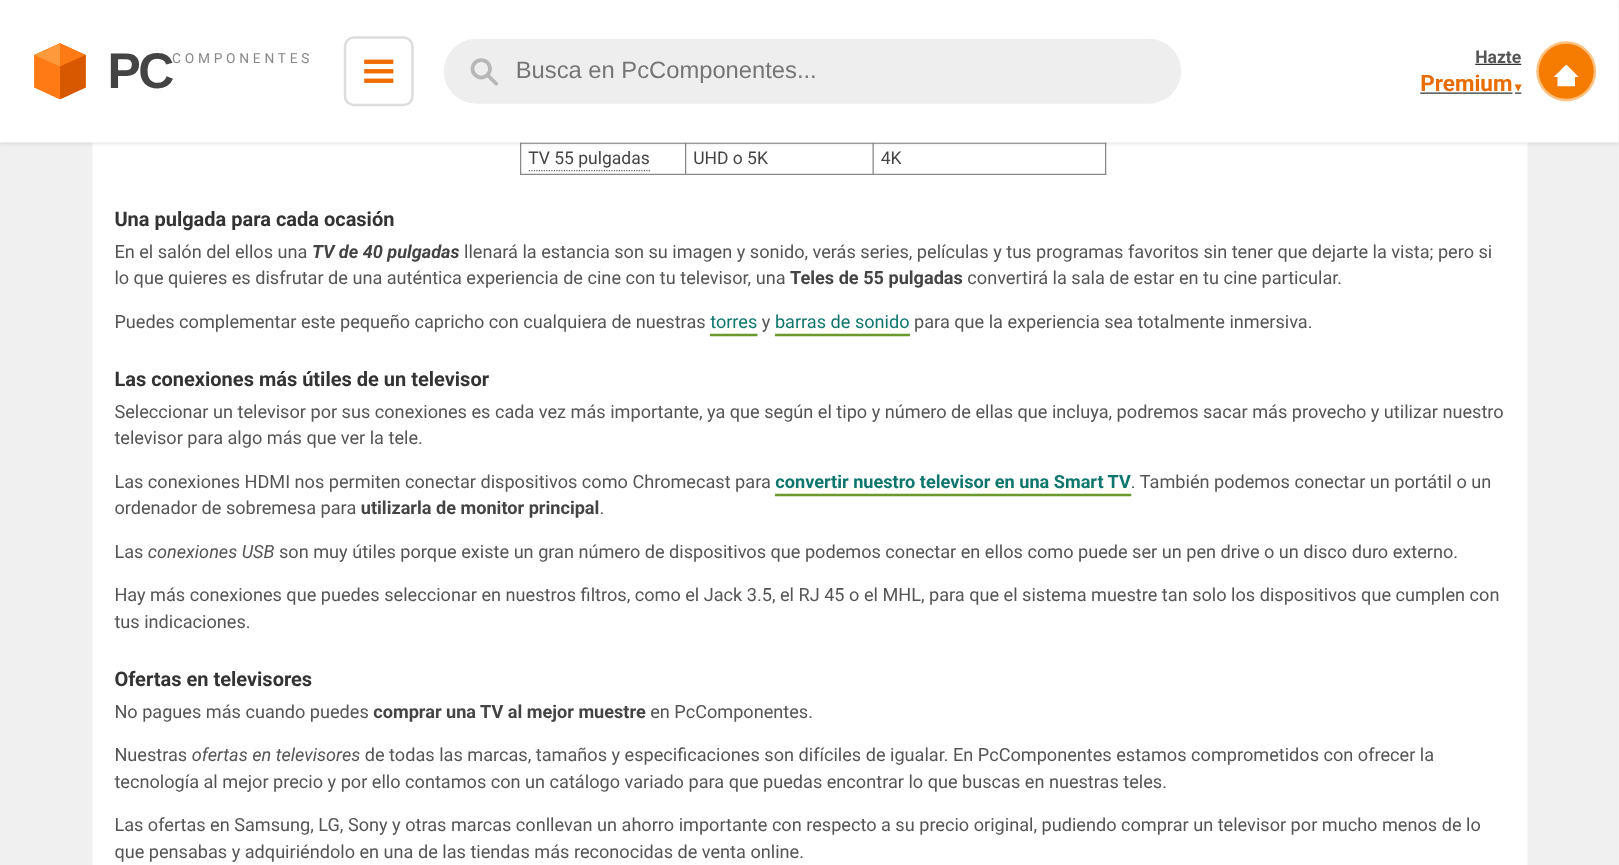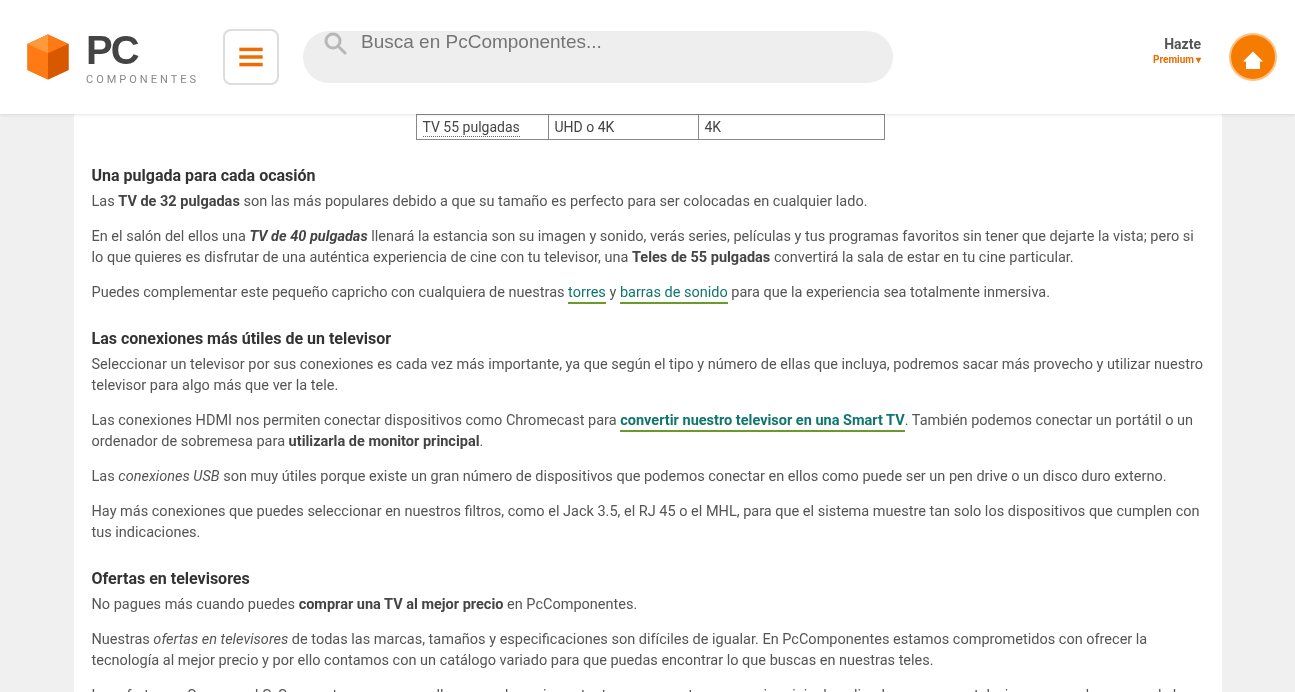--- a/index.html
+++ b/index.html
@@ -1,33 +1,33 @@
 <!DOCTYPE html>
 <html><head>
 <meta charset="utf-8">
 <style>
   * { box-sizing: border-box; margin: 0; padding: 0; }
   body { font-family: -apple-system, BlinkMacSystemFont, "Segoe UI", Roboto, Arial, sans-serif; background: #f0f0f0; color: #333; }
   .header { background: #fff; height: 114px; box-shadow: 0 1px 3px rgba(0,0,0,.1); position: relative; z-index: 10; display: flex; align-items: center; padding: 0 20px; gap: 24px; }
   .logo { display: flex; align-items: center; gap: 10px; color: #444; }
   .logo-icon { width: 56px; height: 56px; }
-  .logo-text { display: flex; flex-direction: column; line-height: 1; }
+  .logo-text { display: flex; flex-direction: row; line-height: 1; }
   .logo-pc { font-size: 40px; font-weight: 800; letter-spacing: -2px; color: #444; font-family: Arial, sans-serif; }
   .logo-sub { font-size: 11px; letter-spacing: 3px; color: #888; margin-top: 4px; }
   .menu-btn { width: 56px; height: 56px; border: 2px solid #ddd; border-radius: 8px; background: #fff; display: flex; align-items: center; justify-content: center; cursor: pointer; }
   .menu-btn svg { width: 28px; height: 28px; }
   .search { flex: 1; max-width: 590px; }
-  .search-box { height: 52px; background: #eee; border-radius: 26px; display: flex; align-items: flex-start; padding: 0 20px; gap: 14px; }
+  .search-box { height: 52px; background: #eee; border-radius: 26px; display: flex; align-items: center; padding: 0 20px; gap: 14px; }
   .search-box svg { width: 24px; height: 24px; opacity: .4; }
   .search-input { border: 0; background: transparent; font-size: 19px; color: #666; outline: none; flex: 1; }
   .header-right { margin-left: auto; display: flex; align-items: center; gap: 20px; }
-  .premium-block { display: flex; align-items: flex-start; gap: 30px; }
+  .premium-block { display: flex; align-items: flex-end; gap: 14px; text-decoration: underline; }
   .premium-text { text-align: right; line-height: 1.3; }
   .premium-l1 { color: #555; font-weight: 700; font-size: 14px; }
-  .premium-l2 { color: #e86c00; font-weight: 700; font-size: 10px; }
+  .premium-l2 { color: #e86c00; font-weight: 700; font-size: 18px; }
   .premium-l2::after { content: "▾"; font-size: 10px; margin-left: 2px; }
   .premium-badge { width: 44px; height: 44px; background: #f57c00; border-radius: 50%; position: relative; box-shadow: 0 0 0 2px #ffc080; }
   .premium-badge::before { content:""; position:absolute; left:50%; top:50%; transform:translate(-50%,-55%); border-left:10px solid transparent; border-right:10px solid transparent; border-bottom:10px solid #fff; }
   .premium-badge::after { content:""; position:absolute; left:50%; top:58%; transform:translateX(-50%); width:14px; height:8px; background:#fff; }
   .login-block { display:flex; align-items:center; gap:10px; }
   .login-text { text-align:right; line-height:1.3; color:#555; font-weight:700; font-size:14px; }
   .robot-icon { width: 42px; height: 38px; }
 
   .page { max-width: 1148px; margin: 0 auto; background:#fff; padding: 0 18px 30px 18px; }
   table { border-collapse: collapse; margin-left: 324px; margin-bottom: 14px; }
@@ -88,49 +88,46 @@
     </div>
   </div>
 </div>
 
 <div class="page">
 
   <table>
     <tbody>
         <tr>
       <td><span class="tv-dotted">TV 55 pulgadas</span></td>
-      <td>UHD o 4K</td>
+      <td>UHD o 5K</td>
       <td>4K</td>
     </tr>
   </tbody>
     </table>
 
   <h3>Una pulgada para cada ocasión</h3>
-  <p>
-    <span>Las </span><b>TV de 32 pulgadas</b><span> son las más populares debido a que su tamaño es perfecto para ser colocadas en cualquier lado.</span>
-  </p>
   <p>
     <span>En el salón del ellos una </span><b><i>TV de 40 pulgadas</i></b><span> llenará la estancia son su imagen y sonido, verás series, películas y tus programas favoritos sin tener que dejarte la vista; pero si lo que quieres es disfrutar de una auténtica experiencia de cine con tu televisor, una </span><b>Teles de 55 pulgadas</b><span> convertirá la sala de estar en tu cine particular.</span>
   </p>
   <p>
     <span>Puedes complementar este pequeño capricho con cualquiera de nuestras </span><span class="lnk">torres</span><span> y </span><span class="lnk">barras de sonido</span><span> para que la experiencia sea totalmente inmersiva.</span>
   </p>
 
   <h3>Las conexiones más útiles de un televisor</h3>
   <p>Seleccionar un televisor por sus conexiones es cada vez más importante, ya que según el tipo y número de ellas que incluya, podremos sacar más provecho y utilizar nuestro televisor para algo más que ver la tele.</p>
   <p>
     <span>Las conexiones HDMI nos permiten conectar dispositivos como Chromecast para </span><b class="lnk">convertir nuestro televisor en una Smart TV</b><span>. También podemos conectar un portátil o un ordenador de sobremesa para </span><b>utilizarla de monitor principal</b><span>.</span>
   </p>
   <p>
     <span>Las </span><i>conexiones USB</i><span> son muy útiles porque existe un gran número de dispositivos que podemos conectar en ellos como puede ser un pen drive o un disco duro externo.</span>
   </p>
   <p>Hay más conexiones que puedes seleccionar en nuestros filtros, como el Jack 3.5, el RJ 45 o el MHL, para que el sistema muestre tan solo los dispositivos que cumplen con tus indicaciones.</p>
 
   <h3>Ofertas en televisores</h3>
   <p>
-    <span>No pagues más cuando puedes </span><b>comprar una TV al mejor precio</b><span> en PcComponentes.</span>
+    <span>No pagues más cuando puedes </span><b>comprar una TV al mejor muestre</b><span> en PcComponentes.</span>
   </p>
   <p>
     <span>Nuestras </span><i>ofertas en televisores</i><span> de todas las marcas, tamaños y especificaciones son difíciles de igualar. En PcComponentes estamos comprometidos con ofrecer la tecnología al mejor precio y por ello contamos con un catálogo variado para que puedas encontrar lo que buscas en nuestras teles.</span>
   </p>
   <p>Las ofertas en Samsung, LG, Sony y otras marcas conllevan un ahorro importante con respecto a su precio original, pudiendo comprar un televisor por mucho menos de lo que pensabas y adquiriéndolo en una de las tiendas más reconocidas de venta online.</p>
 
 </div>
 
 </body></html>

